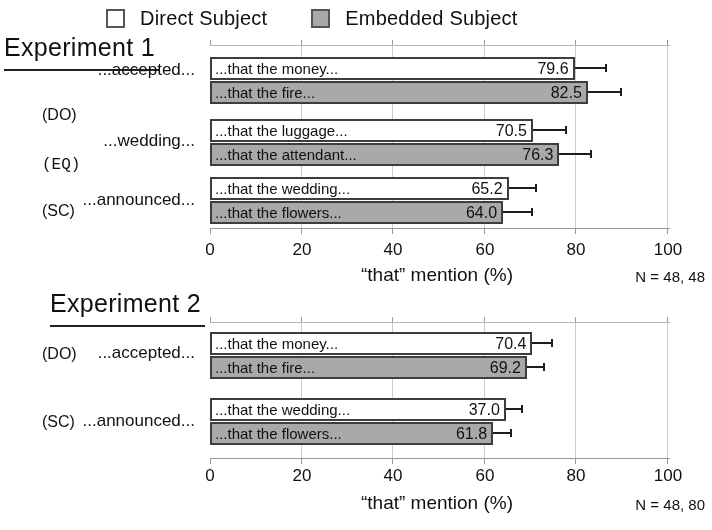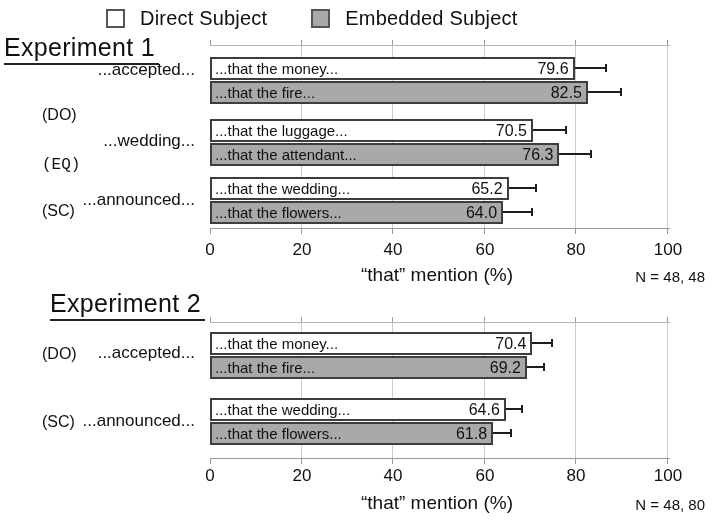--- a/index.html
+++ b/index.html
@@ -9,21 +9,21 @@
   }
   
   .legend{position:absolute;left:106px;top:7px;display:flex;align-items:center;gap:44px;}
   .legend-item{display:flex;align-items:center;gap:15px;}
   .swatch{width:19px;height:19px;border:2px solid #555;box-sizing:border-box;display:inline-block;}
   .swatch-white{background:#ffffff;}
   .swatch-gray{background:#a9a9a9;}
   .legend-label{font-size:20px;letter-spacing:0.2px;}
   
   .heading{position:absolute;left:4px;font-size:25px;letter-spacing:0.3px;
-           border-bottom:2px solid #222;padding:0 4px 1px 0;display:inline-block;}
+           border-bottom:2px solid #222;padding:0 4px 7px 0;display:inline-block;}
   .h1{top:33px;}
   .h2{top:289px;margin-left:46px;}
   
   .xtitle{position:absolute;left:317px;width:240px;text-align:center;font-size:19px;}
   .t1{top:264px;}
   .t2{top:492px;}
   .nlabel{position:absolute;right:7px;width:140px;text-align:right;font-size:15px;}
   .n1{top:268px;}
   .n2{top:496px;}
   
@@ -179,21 +179,21 @@
       <span class="bar-label">...that the fire...</span>
       <span class="bar-value">69.2</span>
     </div>
     <div class="err" style="left: 526.936px; top: 366px; width: 18.32px;">
       <div class="cap"></div>
     </div>
     <div class="verb-label" style="top: 411px;">...announced...</div>
     <div class="cond-label" style="top: 413px;">(SC)</div>
     <div class="bar bar-white" style="left: 210px; top: 398px; width: 295.868px;">
       <span class="bar-label">...that the wedding...</span>
-      <span class="bar-value">64.6</span>
+      <span class="bar-value">37.0</span>
     </div>
     <div class="err" style="left: 505.868px; top: 408px; width: 16.946px;">
       <div class="cap"></div>
     </div>
     <div class="bar bar-gray" style="left: 210px; top: 422px; width: 283.044px;">
       <span class="bar-label">...that the flowers...</span>
       <span class="bar-value">61.8</span>
     </div>
     <div class="err" style="left: 493.044px; top: 432px; width: 19.236px;">
       <div class="cap"></div>

